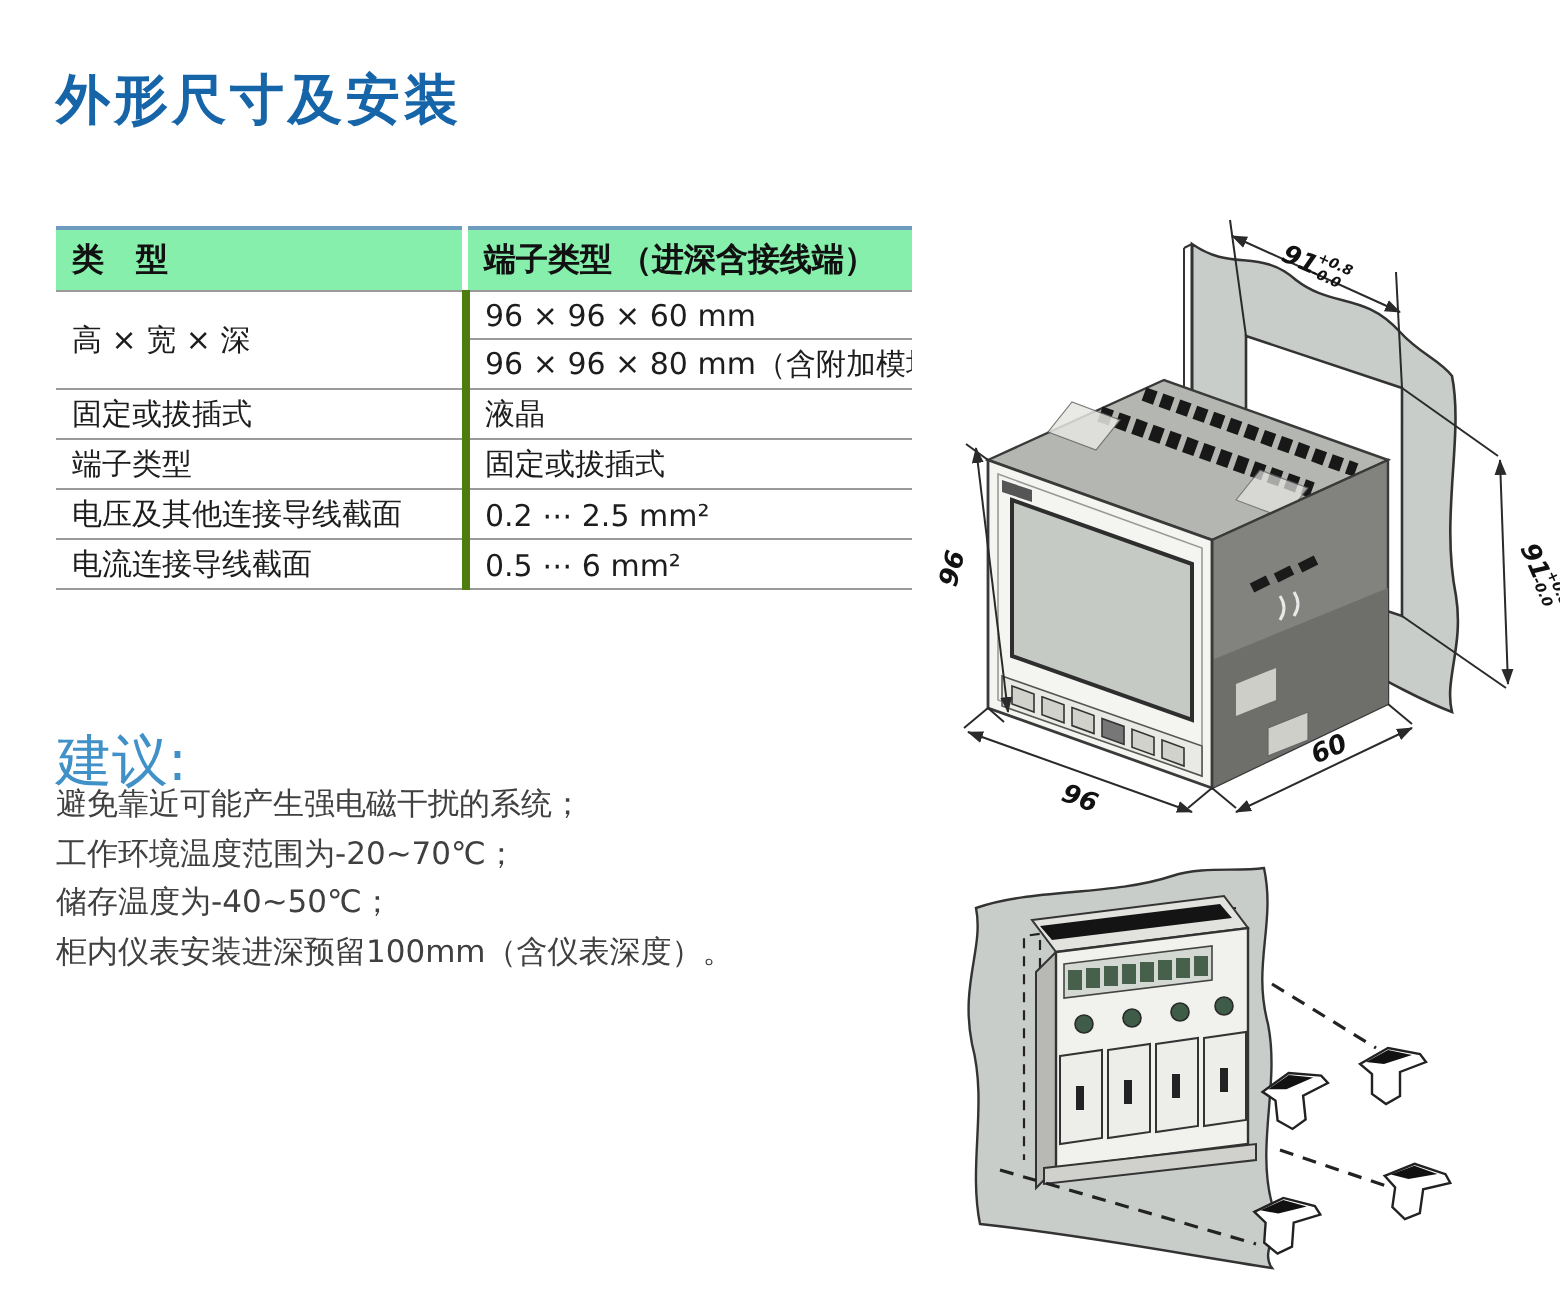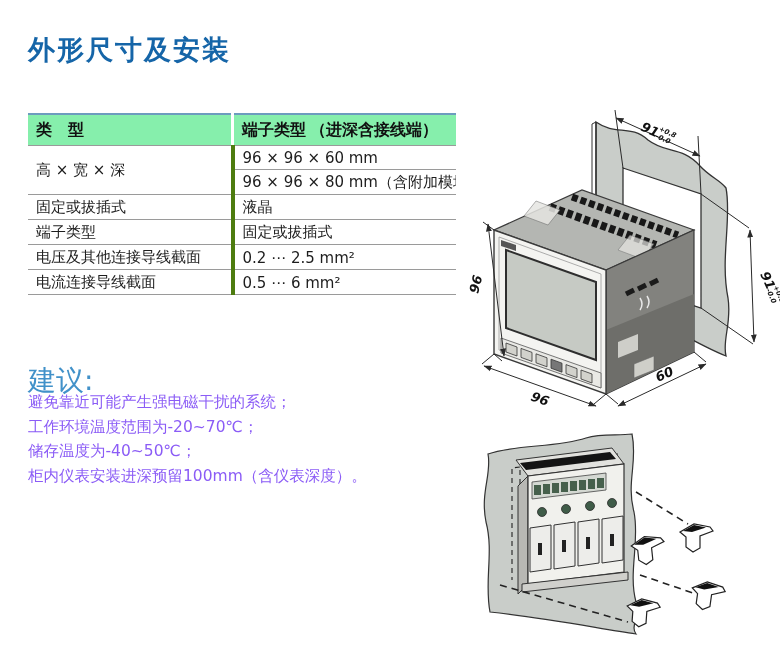--- a/index.html
+++ b/index.html
@@ -11,21 +11,21 @@
   .spec-table th{background:#86efac;border-top:2px solid #6d9cbe;text-align:left;font-size:16px;font-weight:bold;
                  padding:5px 8px 4px 8px;color:#111;white-space:nowrap;overflow:hidden;}
   .spec-table th.c1{width:187px;}
   .spec-table th.c2{border-left:3px solid #ffffff;}
   .hnote{font-size:16px;font-weight:bold;margin-left:4px;}
   .spec-table td{border-top:1px solid #9a9a9a;font-size:15px;padding:3px 8px 2px 8px;white-space:nowrap;overflow:hidden;color:#1d1d1d;}
   .spec-table td.val{border-left:4px solid #4d7c0f;}
   .spec-table{border-bottom:1px solid #9a9a9a;}
   
   .sugg-head{position:absolute;left:28px;top:362px;font-size:28px;color:#4191c9;font-weight:500;}
-  .sugg-list{position:absolute;left:28px;top:390px;width:430px;font-size:15.5px;line-height:24.6px;color:#8b5cf6;}
+  .sugg-list{position:absolute;left:28px;top:390px;width:430px;font-size:15.5px;line-height:24.6px;color:#404040;}
   
   .diag-top{position:absolute;left:468px;top:98px;}
   .diag-bottom{position:absolute;left:466px;top:422px;}
   .dim{font:italic 700 13px "DejaVu Sans",sans-serif;fill:#111;}
   .tol{font:italic 700 7px "DejaVu Sans",sans-serif;fill:#111;}
   svg .ln{stroke:#2a2a2a;stroke-width:1;fill:none;}
 </style>
 </head>
 <body>
 

